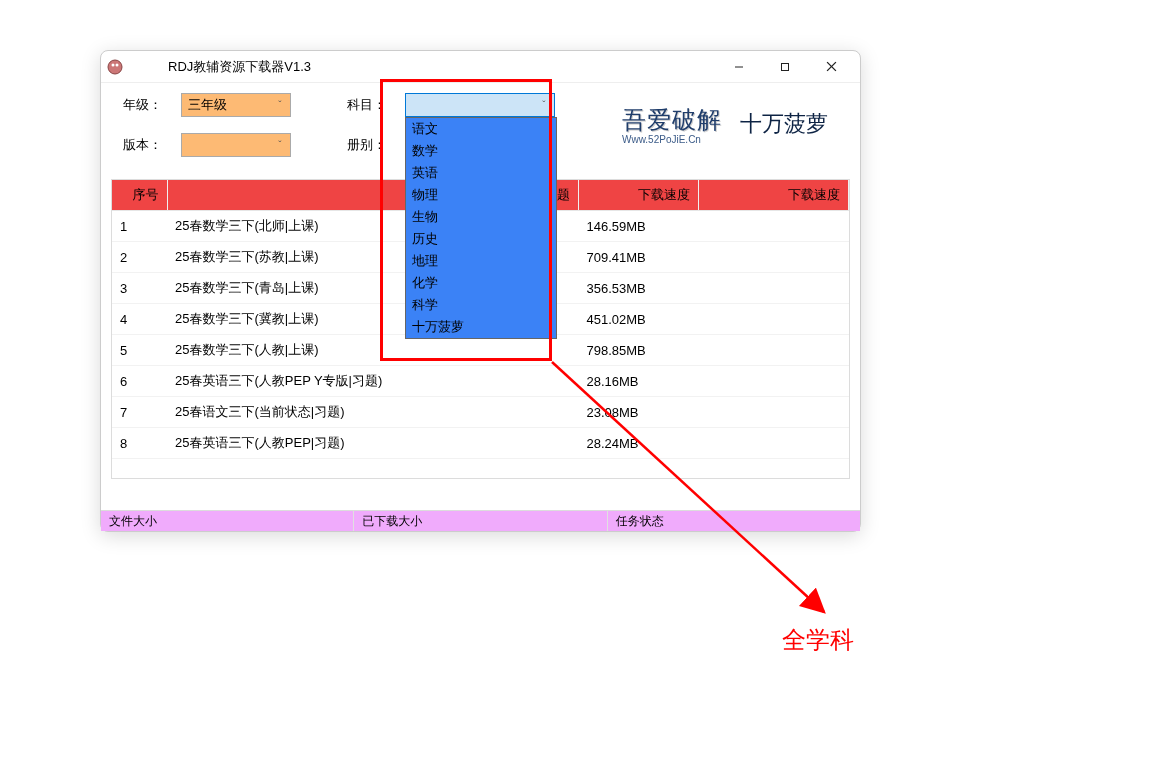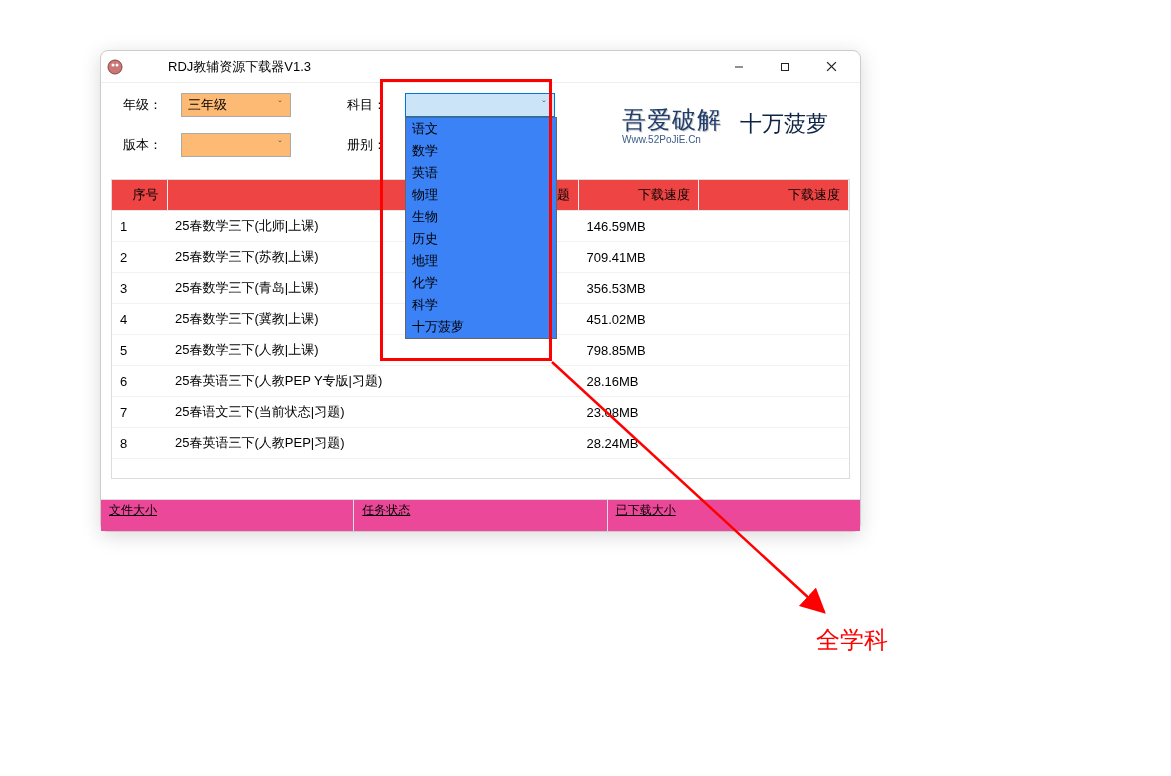--- a/index.html
+++ b/index.html
@@ -152,46 +152,45 @@
       font-size: 13px;
       border-bottom: 1px solid #f2f2f2;
       white-space: nowrap;
       overflow: hidden;
     }
     .status-bar {
       position: absolute;
       bottom: 0;
       left: 0;
       right: 0;
-      height: 32px;
+      height: 21px;
       border-top: 1px solid #dcdcdc;
       display: flex;
       font-size: 12px;
-      background: #ec4899;
-      text-decoration: underline;
+      background: #f0abfc;
     }
     .status-cell {
       flex: 1;
       padding: 2px 8px;
       border-right: 1px solid #e0e0e0;
     }
     .status-cell:last-child { border-right: none; }
     .red-box {
       position: absolute;
       left: 380px;
       top: 79px;
       width: 172px;
       height: 282px;
       border: 3px solid #f00;
       pointer-events: none;
       z-index: 90;
     }
     .annotation-label {
       position: absolute;
-      left: 816px;
+      left: 782px;
       top: 624px;
       color: #f00;
       font-size: 24px;
       font-family: "SimSun", serif;
     }
     svg.arrow {
       position: absolute;
       left: 0; top: 0;
       pointer-events: none;
       z-index: 89;
@@ -343,22 +342,22 @@
             <td>25春英语三下(人教PEP|习题)</td>
             <td>28.24MB</td>
             <td></td>
           </tr>
         </tbody>
     </table>
   </div>
 
   <div class="status-bar">
     <div class="status-cell">文件大小</div>
+    <div class="status-cell">已下载大小</div>
     <div class="status-cell">任务状态</div>
-    <div class="status-cell">已下载大小</div>
   </div>
 </div>
 
 <div class="red-box"></div>
 
 <svg class="arrow" width="1171" height="776">
   <defs>
     <marker id="ah" markerWidth="12" markerHeight="12" refX="9" refY="5" orient="auto">
       <path d="M0,0 L10,5 L0,10 Z" fill="#f00"></path>
     </marker>

